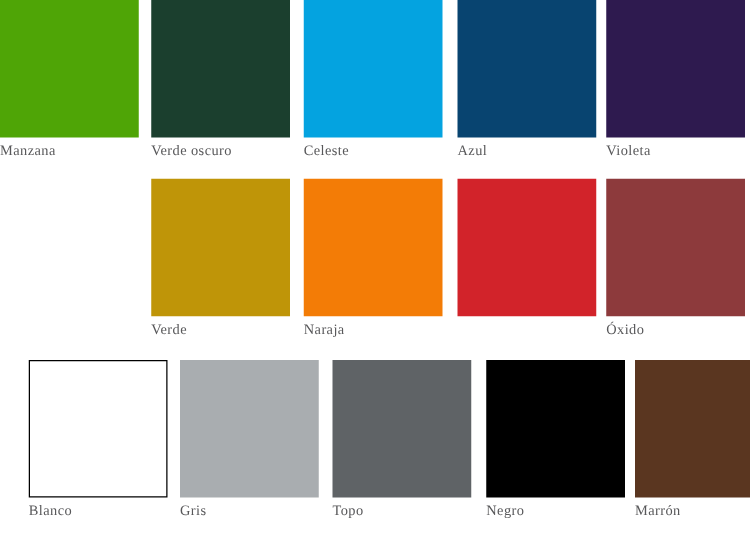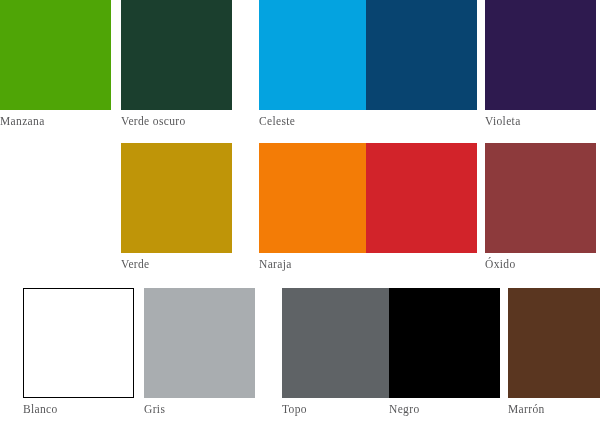--- a/index.html
+++ b/index.html
@@ -42,21 +42,21 @@
     color: #58585a;
     letter-spacing: 0.35px;
     padding-top: 4px;
     font-family: Liberation Serif, serif;
     white-space: nowrap;
   }
 
   
   .col-0 { left: 0px; }
   .col-1 { left: 121px; }
-  .col-2 { left: 259px; }
+  .col-2 { left: 243px; }
   .col-3 { left: 366px; }
   .col-4 { left: 485px; }
 
   
   .row-0 { top: 0px; }
   .row-1 { top: 143px; }
   .row-2 { top: 288px; padding-left: 23px; }
 
   
   .row-2 .swatch { height: 110px; }
@@ -72,20 +72,21 @@
     <div class="swatch-cell row-0 col-1">
       <div class="swatch" style="background-color: rgb(27, 63, 46);"></div>
       <span class="swatch-label">Verde oscuro</span>
     </div>
     <div class="swatch-cell row-0 col-2">
       <div class="swatch" style="background-color: rgb(4, 163, 224);"></div>
       <span class="swatch-label">Celeste</span>
     </div>
     <div class="swatch-cell row-0 col-3">
       <div class="swatch" style="background-color: rgb(8, 68, 112);"></div>
+      <span class="swatch-label">Azul</span>
     </div>
     <div class="swatch-cell row-0 col-4">
       <div class="swatch" style="background-color: rgb(46, 26, 79);"></div>
       <span class="swatch-label">Violeta</span>
     </div>
     <div class="swatch-cell row-1 col-1">
       <div class="swatch" style="background-color: rgb(191, 149, 8);"></div>
       <span class="swatch-label">Verde</span>
     </div>
     <div class="swatch-cell row-1 col-2">

